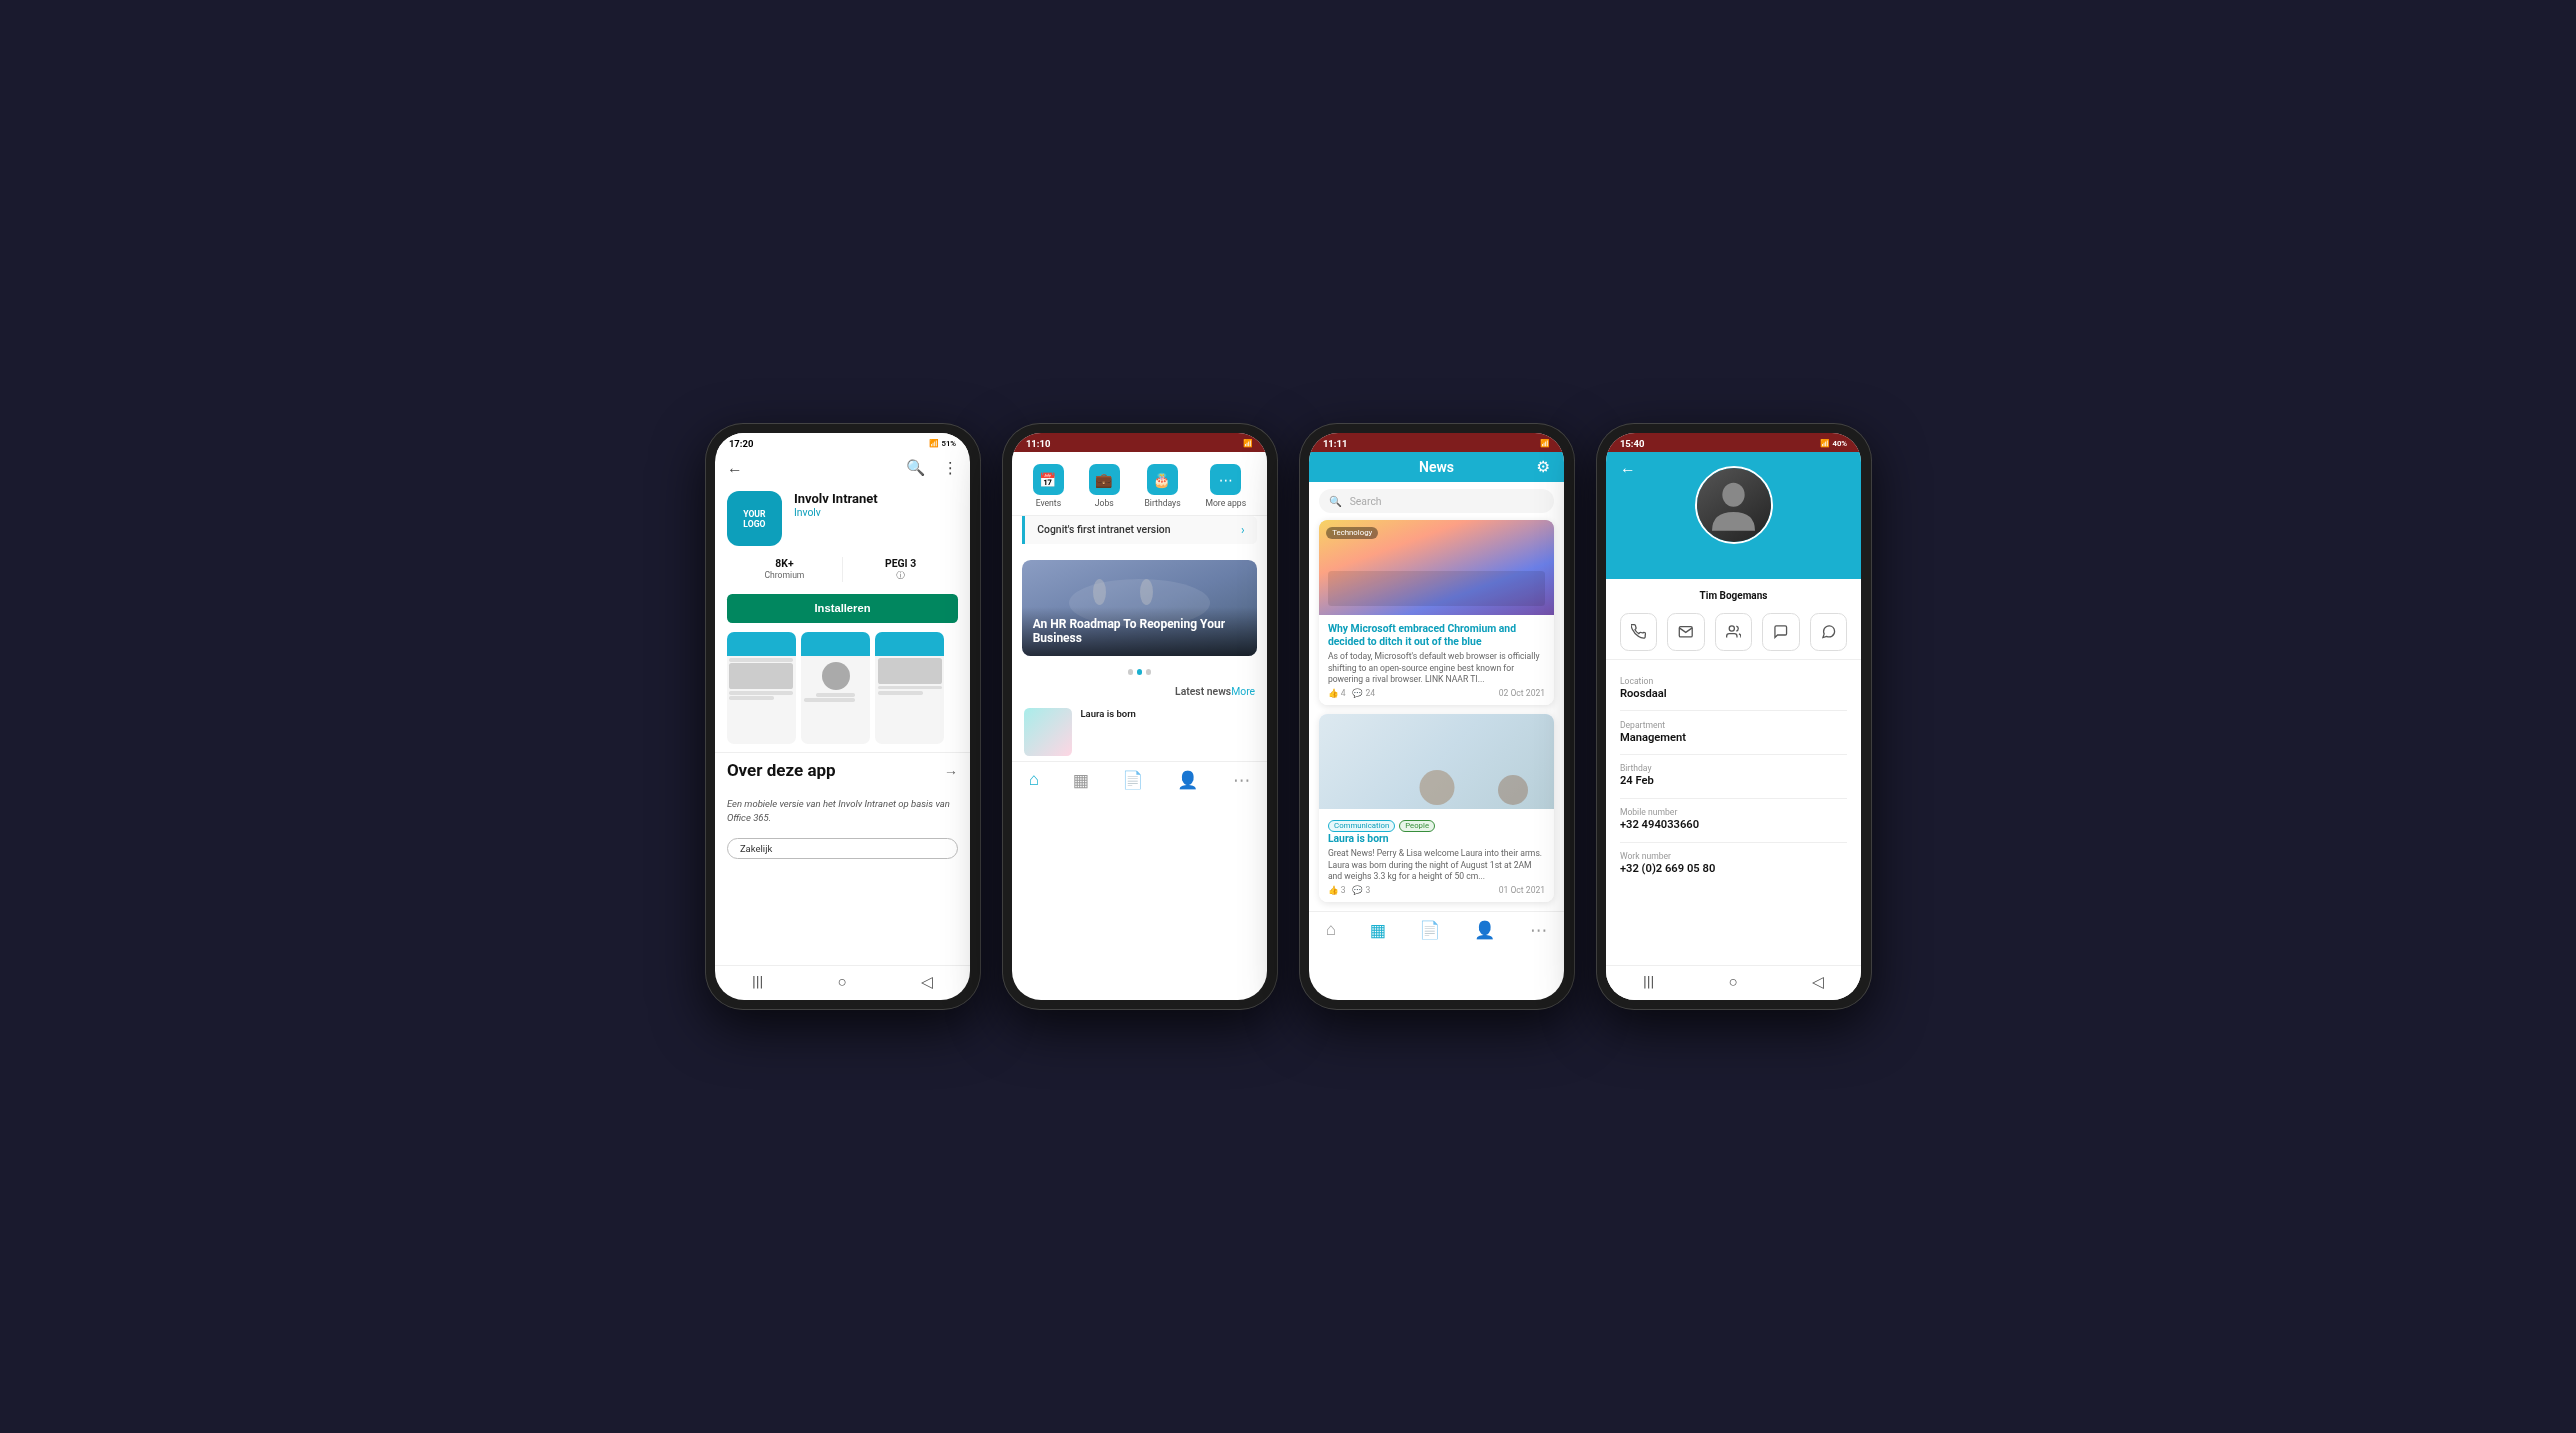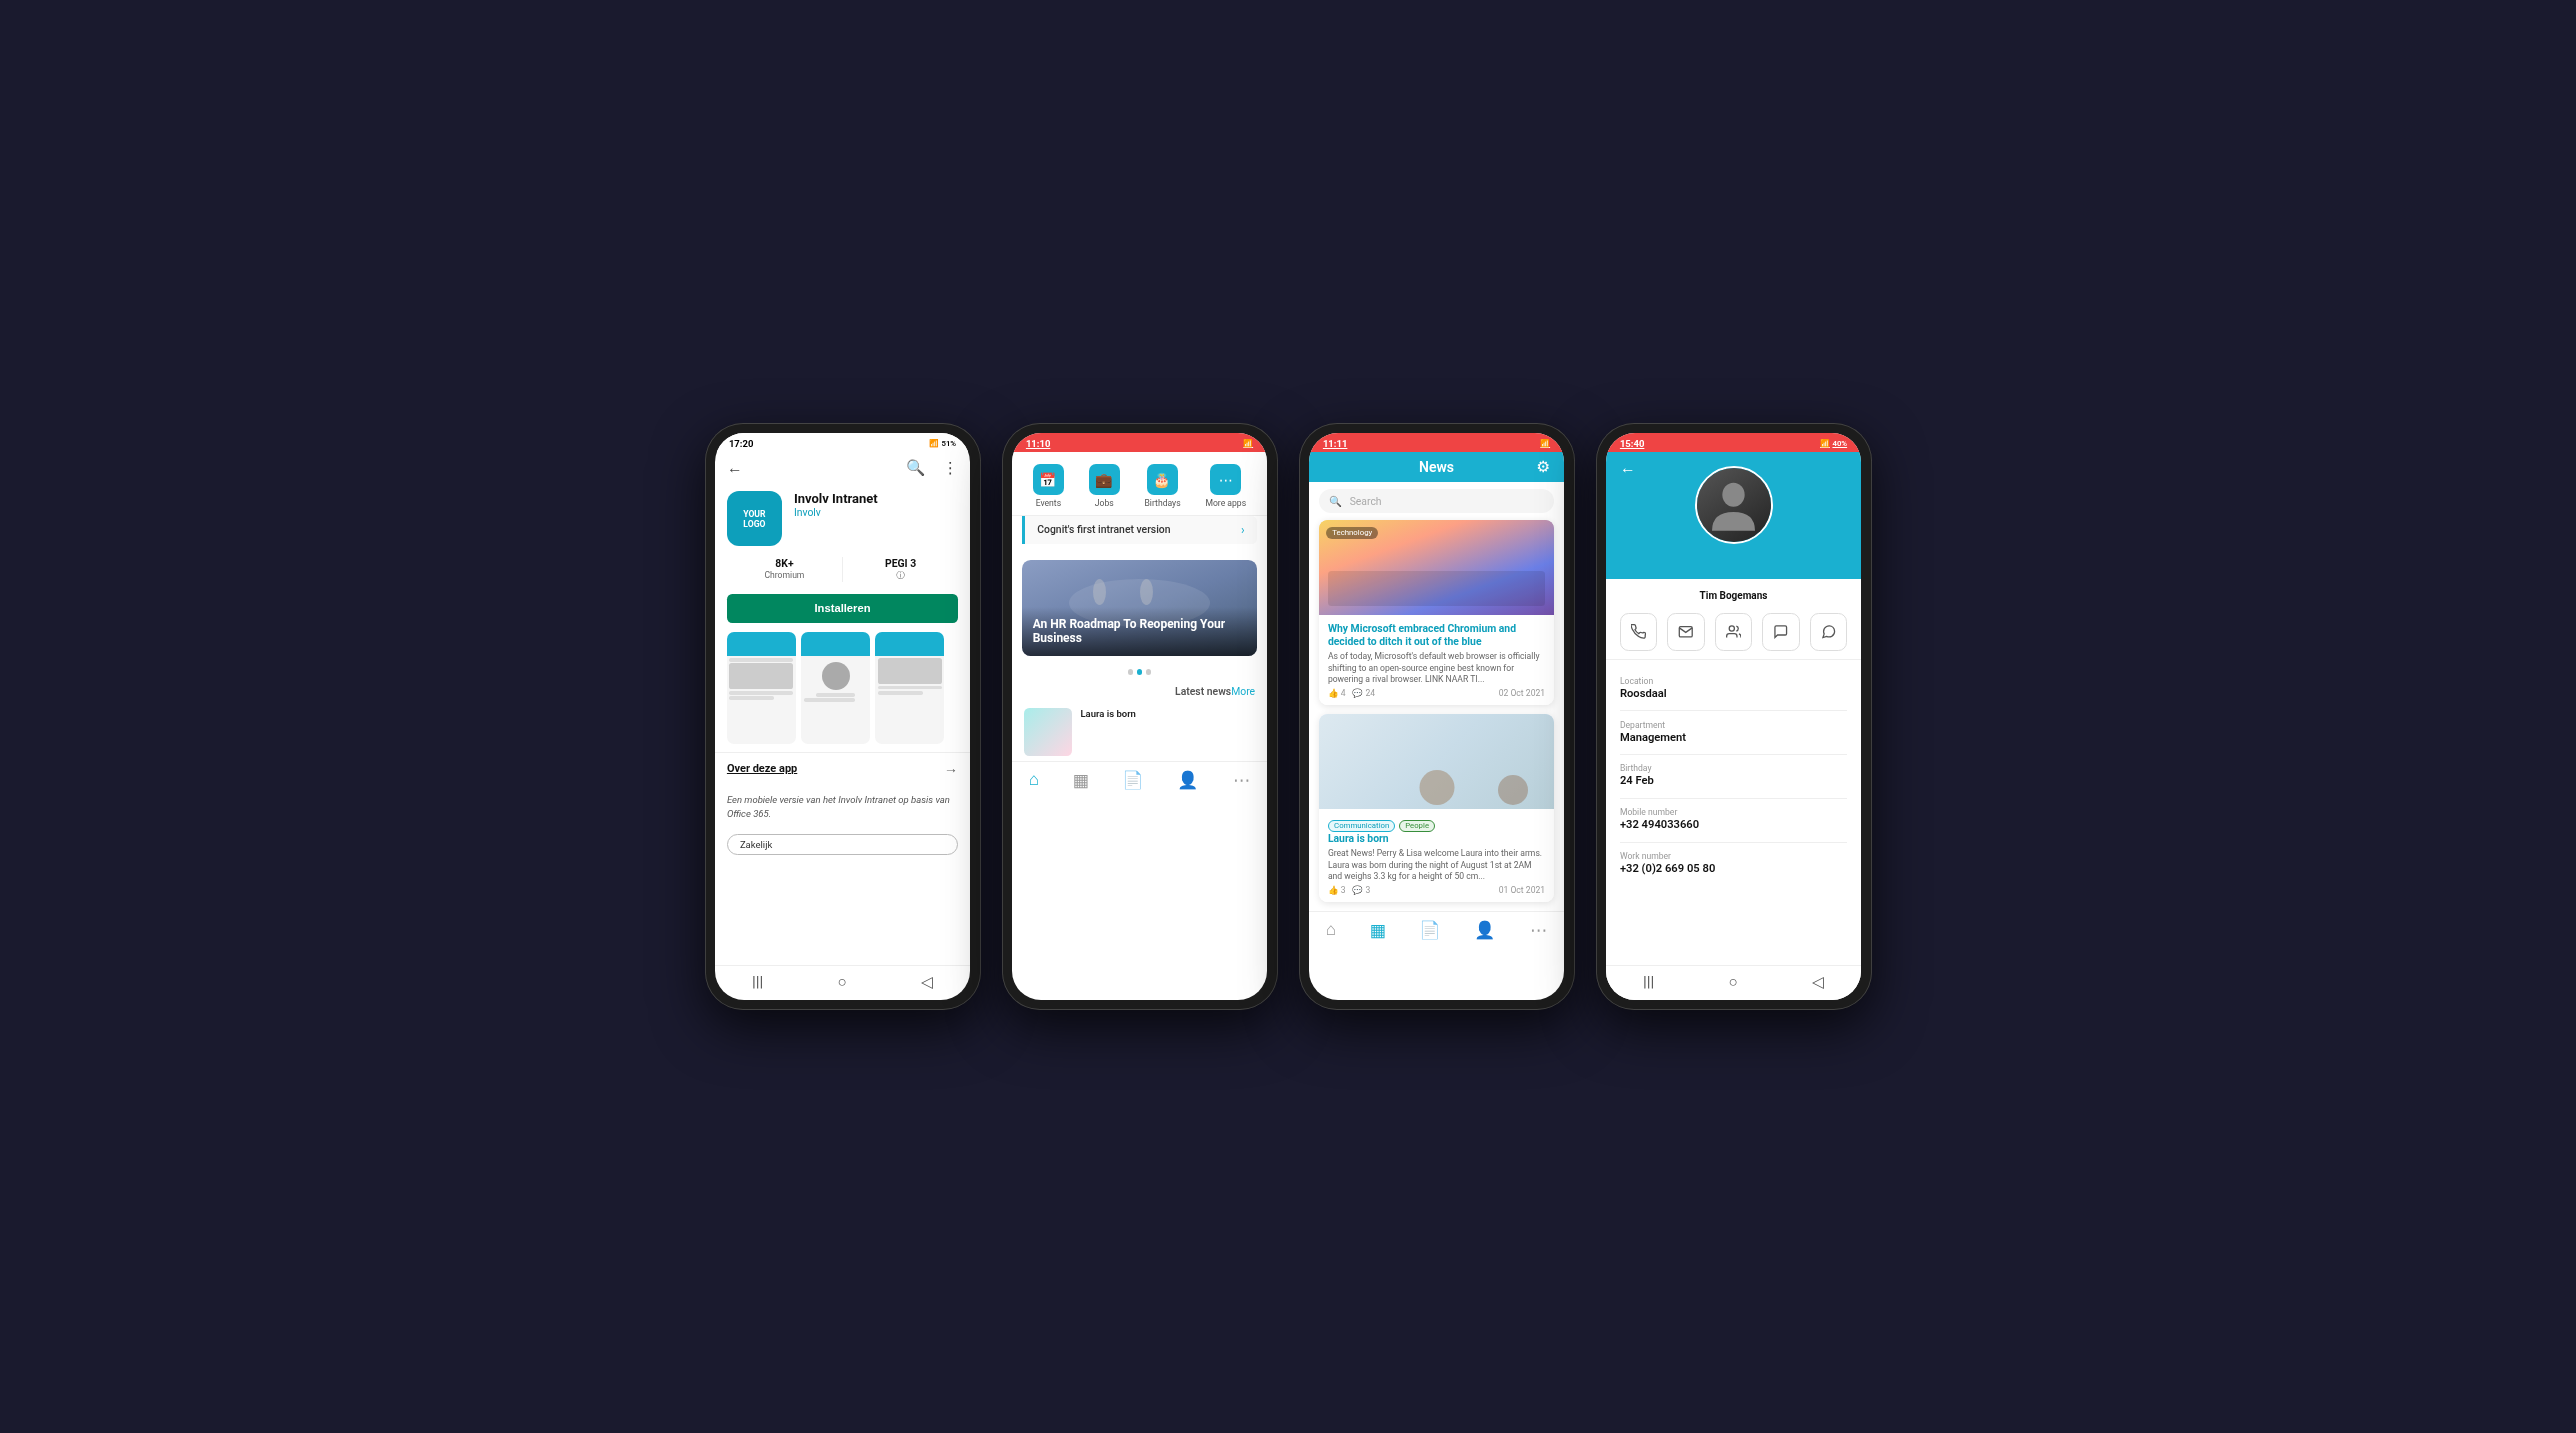--- a/index.html
+++ b/index.html
@@ -48,23 +48,22 @@
       align-items: center;
       padding: 5.2px 14px 3.5px;
       font-size: 8.6px;
       font-weight: 600;
       background: #fff;
       flex-shrink: 0;
       height: 19px;
     }
 
     .status-bar.blue-bg {
-      background: #ef4444;
+      background: #7f1d1d;
       color: #fff;
-      text-decoration: underline;
     }
 
     .status-bar.white-bg {
       background: #fff;
       color: #000;
     }
 
     .status-bar .time {
       font-size: 9.5px;
       font-weight: 700;
@@ -204,21 +203,21 @@
       padding: 7px 12px;
       border-top: 0.9px solid #eee;
     }
 
     .about-title-row {
       display: flex;
       justify-content: space-between;
       align-items: center;
     }
 
-    .about-title { font-size: 11px; font-weight: 700; color: #111; text-decoration: underline; }
+    .about-title { font-size: 17px; font-weight: 700; color: #111; }
     .about-arrow { font-size: 14px; color: #666; }
     .about-text { font-size: 9.5px; color: #555; line-height: 1.4; margin-top: 17px; font-style: italic; }
 
     .zakelijk-btn {
       display: inline-block;
       margin: 7px 12px 0;
       border: 0.9px solid #bbb;
       border-radius: 17.3px;
       padding: 4.3px 12px;
       font-size: 9.5px;

